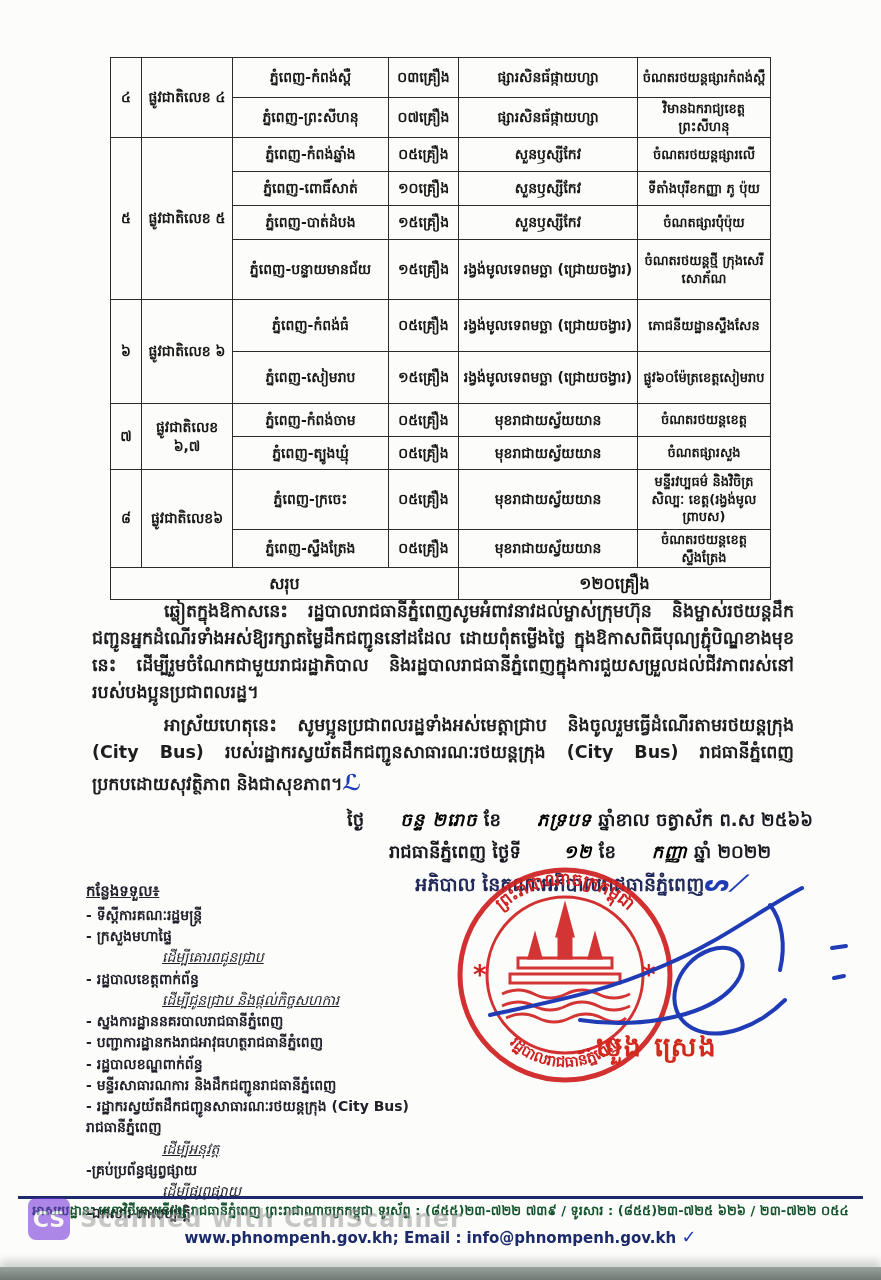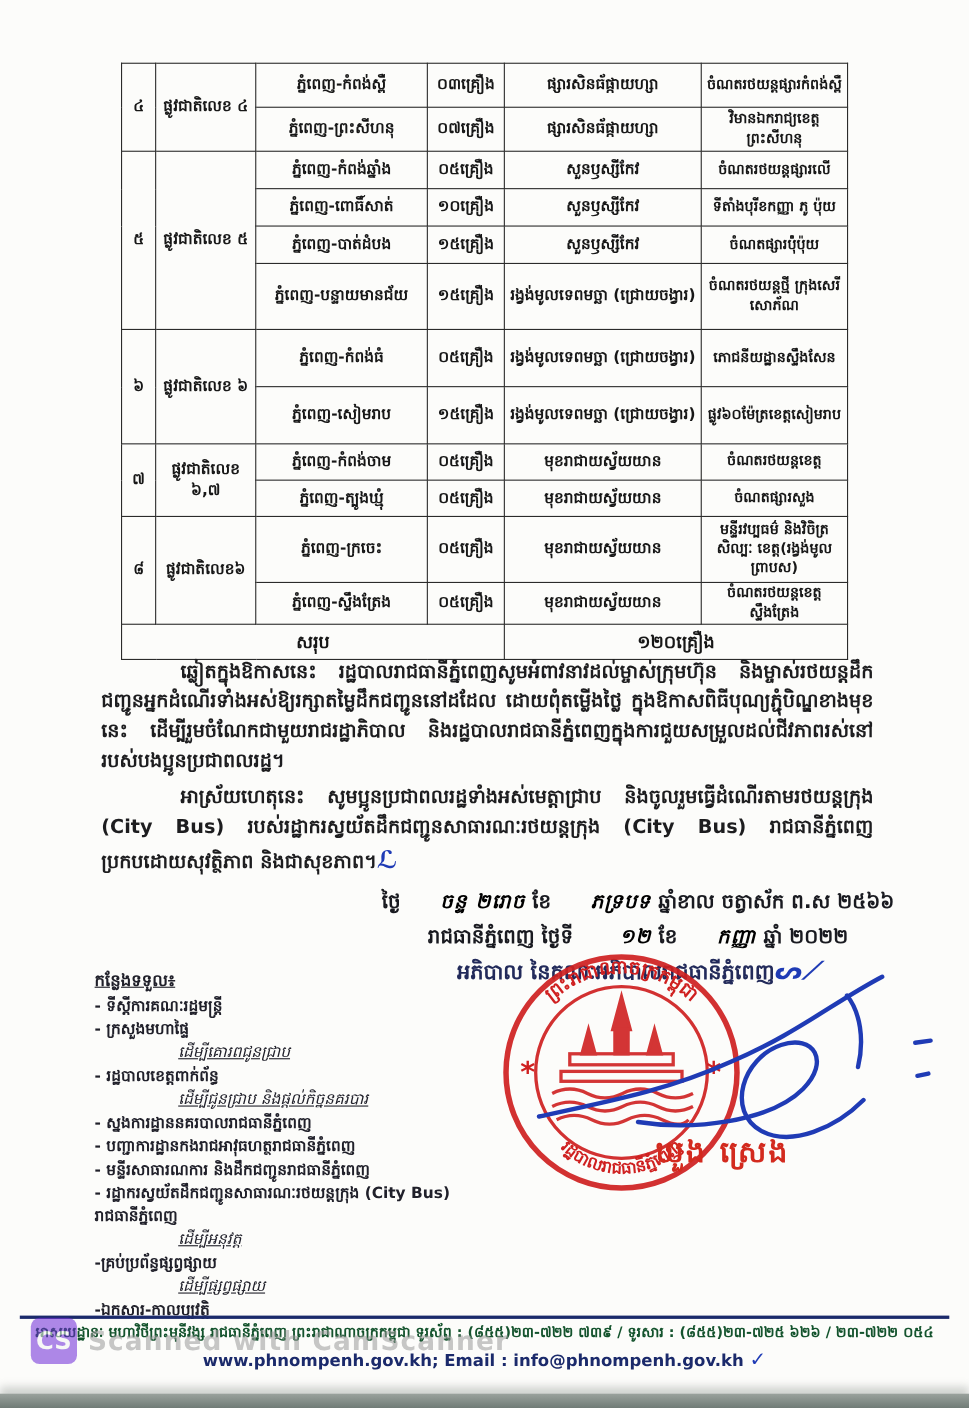--- a/index.html
+++ b/index.html
@@ -232,23 +232,24 @@
   </svg>
 
   <div class="sig-name">ឃួង ស្រេង</div>
 
   <div class="cc">
     <div class="cc-title">កន្លែងទទួល៖</div>
     <div class="cc-item">- ទីស្តីការគណៈរដ្ឋមន្ត្រី</div>
     <div class="cc-item">- ក្រសួងមហាផ្ទៃ</div>
     <div class="cc-note">ដើម្បីគោរពជូនជ្រាប</div>
     <div class="cc-item">- រដ្ឋបាលខេត្តពាក់ព័ន្ធ</div>
-    <div class="cc-note">ដើម្បីជូនជ្រាប និងផ្តល់កិច្ននគរបារ</div>
+    <div class="cc-note">ដើម្បីជូនជ្រាប និងផ្តល់កិច្ចសហការ</div>
     <div class="cc-item">- ស្នងការដ្ឋាននគរបាលរាជធានីភ្នំពេញ</div>
     <div class="cc-item">- បញ្ជាការដ្ឋានកងរាជអាវុធហត្ថរាជធានីភ្នំពេញ</div>
+    <div class="cc-item">- រដ្ឋបាលខណ្ឌពាក់ព័ន្ធ</div>
     <div class="cc-item">- មន្ទីរសាធារណការ និងដឹកជញ្ជូនរាជធានីភ្នំពេញ</div>
     <div class="cc-item">- រដ្ឋាករស្វយ័តដឹកជញ្ជូនសាធារណៈរថយន្តក្រុង (City Bus) រាជធានីភ្នំពេញ</div>
     <div class="cc-note">ដើម្បីអនុវត្ត</div>
     <div class="cc-item">-គ្រប់ប្រព័ន្ធផ្សព្វផ្សាយ</div>
     <div class="cc-note">ដើម្បីផ្សព្វផ្សាយ</div>
     <div class="cc-item">-ឯកសារ-កាលប្បវត្តិ</div>
   </div>
 
   <div class="footer-rule"></div>
   <div class="footer-line1">អាសយដ្ឋានៈ មហាវិថីព្រះមុនីវង្ស រាជធានីភ្នំពេញ ព្រះរាជាណាចក្រកម្ពុជា ទូរស័ព្ទ : (៨៥៥)២៣-៧២២ ៧៣៩ / ទូរសារ : (៨៥៥)២៣-៧២៥ ៦២៦ / ២៣-៧២២ ០៥៤</div>

